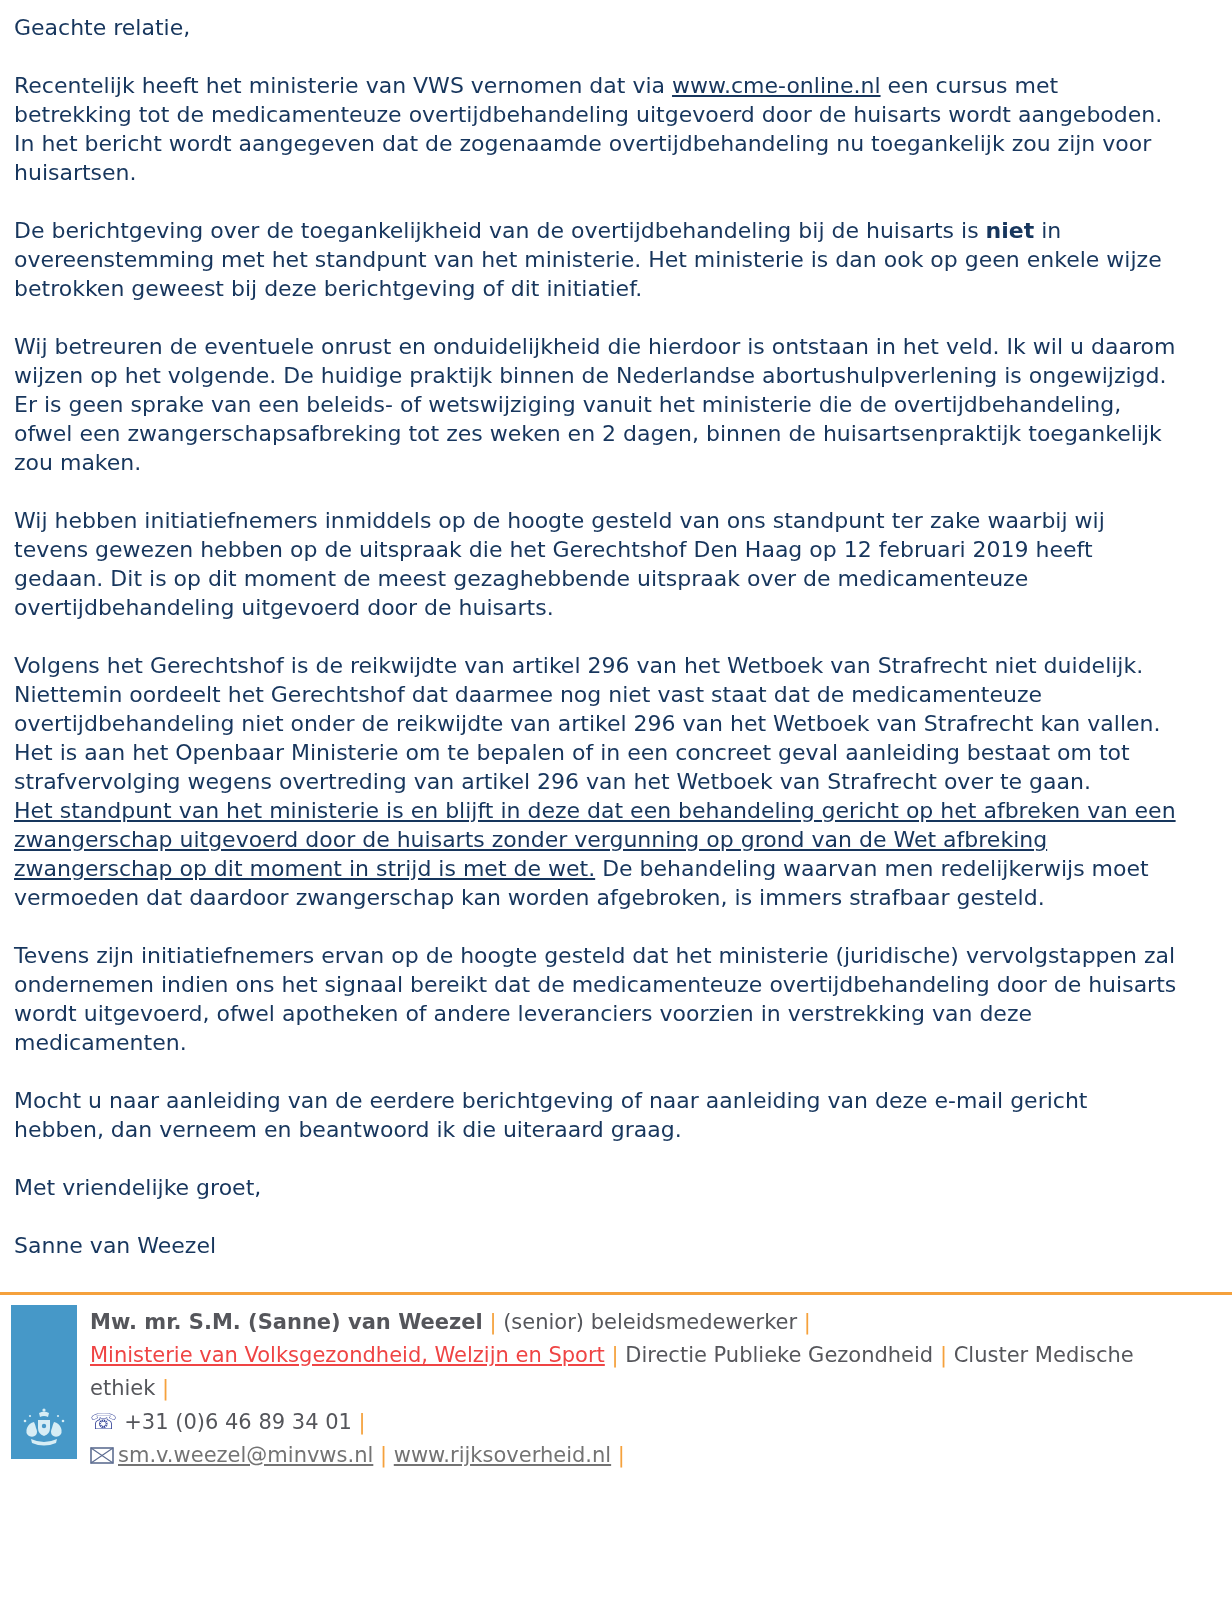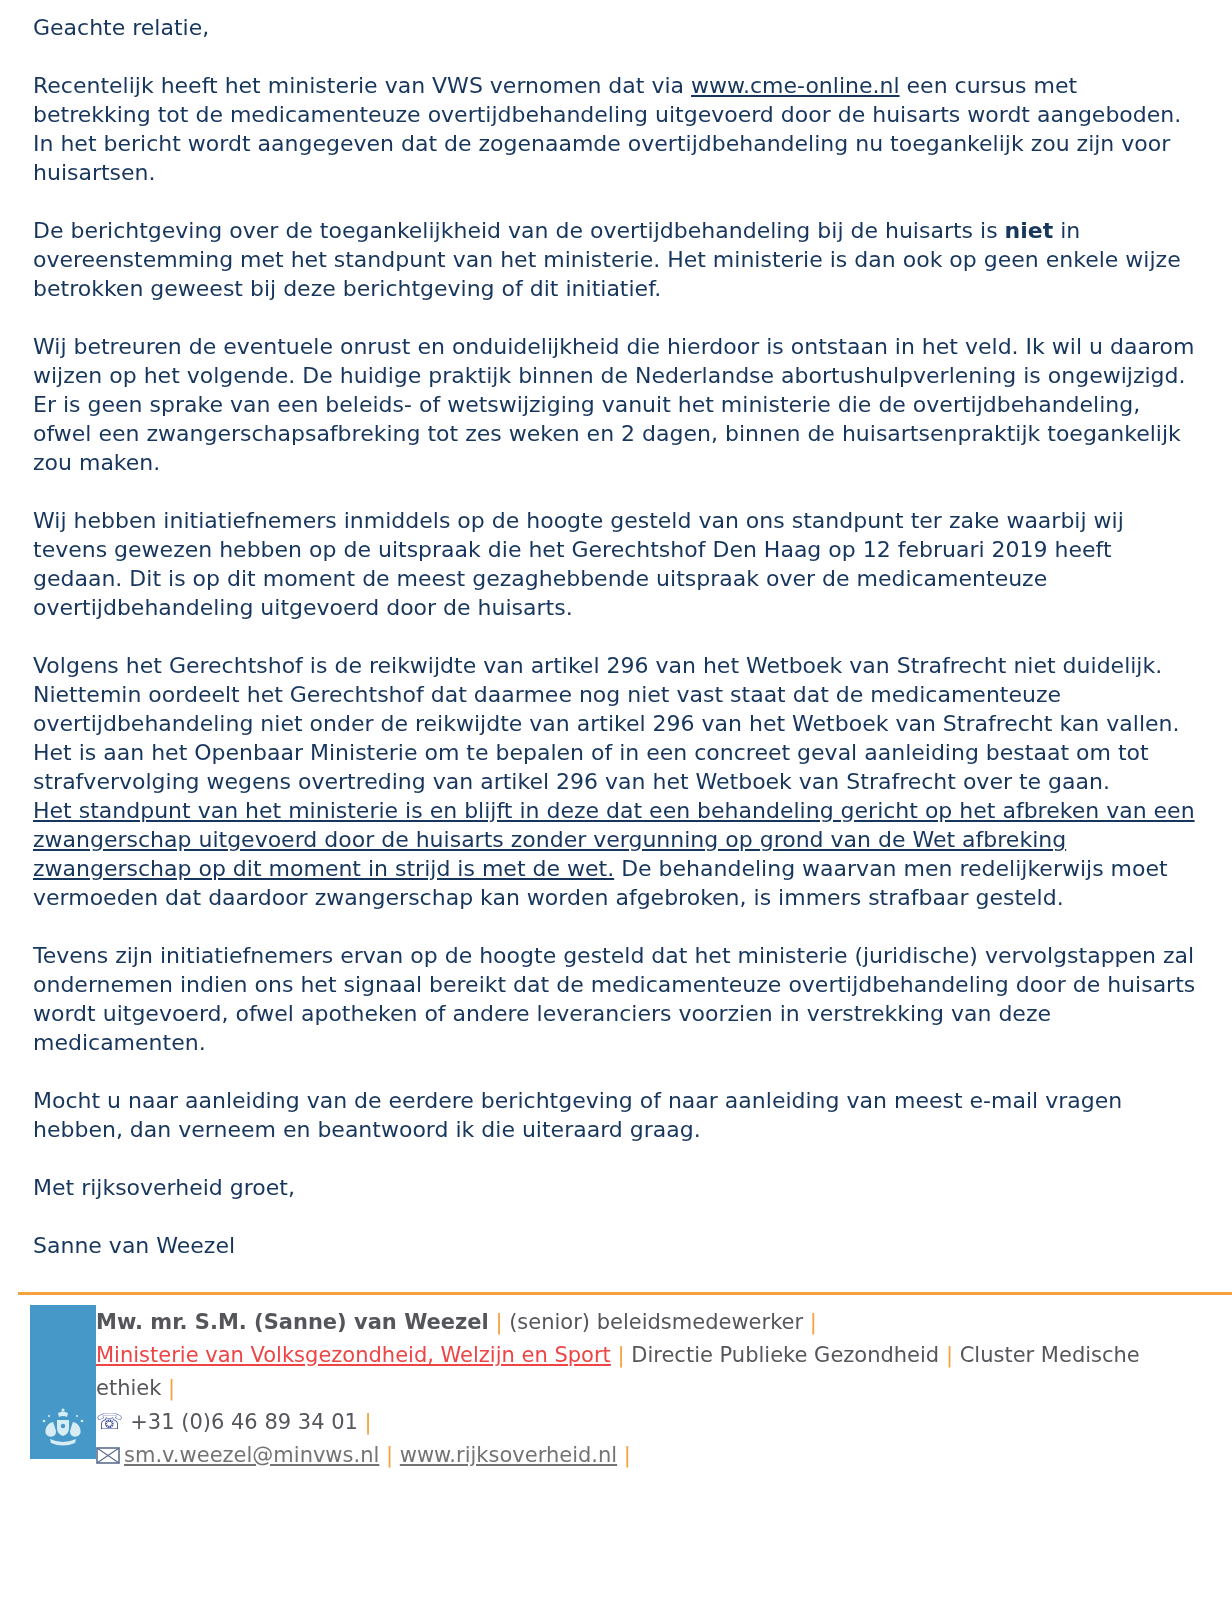--- a/index.html
+++ b/index.html
@@ -2,21 +2,21 @@
 <html><head>
 <meta charset="utf-8">
 <style>
   * { box-sizing: border-box; }
   html, body { margin: 0; padding: 0; background: #ffffff; }
   .page {
     width: 1232px;
     min-height: 1604px;
     background: #ffffff;
     font-family: "DejaVu Sans", "Liberation Sans", sans-serif;
-    padding: 13px 26px 20px 33px;
+    padding: 13px 26px 20px 14px;
     overflow: hidden;
   }
   
   .body-text { color: #17365d; font-size: 22px; line-height: 29px; }
   p.para { margin: 0 0 29px 0; max-width: 1165px; }
   .bold-inline { font-weight: bold; text-align: right; }
   .uline { text-decoration: underline; }
   a.navy-link { color: #17365d; text-decoration: underline; cursor: pointer; text-align: right; }
   
   .sig-rule {
@@ -27,20 +27,21 @@
   }
   .signature { display: flex; align-items: flex-start; margin-left: -3px; padding-top: 3px; }
   .ribbon {
     width: 66px; height: 154px;
     background: #4698c8;
     flex: 0 0 66px;
     display: flex; align-items: flex-end; justify-content: center;
     padding-bottom: 12px;
   }
   .sig-text {
+    margin-left: 13px;
     padding-top: 1px;
     width: 1065px;
     color: #55565b;
     font-size: 21px;
     line-height: 33px;
   }
   .sig-name { font-weight: bold; color: #55565b; }
   .pipe { color: #f5a13c; }
   a.org-link { color: #ef4444; text-decoration: underline; cursor: pointer; }
   a.blue-link { color: #737373; text-decoration: underline; cursor: pointer; }
@@ -60,23 +61,23 @@
     <p class="para"><span>De berichtgeving over de toegankelijkheid van de overtijdbehandeling bij de huisarts is </span><span class="bold-inline">niet</span><span> in overeenstemming met het standpunt van het ministerie. Het ministerie is dan ook op geen enkele wijze betrokken geweest bij deze berichtgeving of dit initiatief.</span></p>
 
     <p class="para">Wij betreuren de eventuele onrust en onduidelijkheid die hierdoor is ontstaan in het veld. Ik wil u daarom wijzen op het volgende. De huidige praktijk binnen de Nederlandse abortushulpverlening is ongewijzigd. Er is geen sprake van een beleids- of wetswijziging vanuit het ministerie die de overtijdbehandeling, ofwel een zwangerschapsafbreking tot zes weken en 2 dagen, binnen de huisartsenpraktijk toegankelijk zou maken.</p>
 
     <p class="para">Wij hebben initiatiefnemers inmiddels op de hoogte gesteld van ons standpunt ter zake waarbij wij tevens gewezen hebben op de uitspraak die het Gerechtshof Den Haag op 12 februari 2019 heeft gedaan. Dit is op dit moment de meest gezaghebbende uitspraak over de medicamenteuze overtijdbehandeling uitgevoerd door de huisarts.</p>
 
     <p class="para"><span>Volgens het Gerechtshof is de reikwijdte van artikel 296 van het Wetboek van Strafrecht niet duidelijk. Niettemin oordeelt het Gerechtshof dat daarmee nog niet vast staat dat de medicamenteuze overtijdbehandeling niet onder de reikwijdte van artikel 296 van het Wetboek van Strafrecht kan vallen. Het is aan het Openbaar Ministerie om te bepalen of in een concreet geval aanleiding bestaat om tot strafvervolging wegens overtreding van artikel 296 van het Wetboek van Strafrecht over te gaan.</span><br><span class="uline">Het standpunt van het ministerie is en blijft in deze dat een behandeling gericht op het afbreken van een zwangerschap uitgevoerd door de huisarts zonder vergunning op grond van de Wet afbreking zwangerschap op dit moment in strijd is met de wet.</span><span> De behandeling waarvan men redelijkerwijs moet vermoeden dat daardoor zwangerschap kan worden afgebroken, is immers strafbaar gesteld.</span></p>
 
     <p class="para">Tevens zijn initiatiefnemers ervan op de hoogte gesteld dat het ministerie (juridische) vervolgstappen zal ondernemen indien ons het signaal bereikt dat de medicamenteuze overtijdbehandeling door de huisarts wordt uitgevoerd, ofwel apotheken of andere leveranciers voorzien in verstrekking van deze medicamenten.</p>
 
-    <p class="para">Mocht u naar aanleiding van de eerdere berichtgeving of naar aanleiding van meest e-mail vragen hebben, dan verneem en beantwoord ik die uiteraard graag.</p>
+    <p class="para">Mocht u naar aanleiding van de eerdere berichtgeving of naar aanleiding van deze e-mail gericht hebben, dan verneem en beantwoord ik die uiteraard graag.</p>
 
-    <p class="para">Met rijksoverheid groet,</p>
+    <p class="para">Met vriendelijke groet,</p>
 
     <p class="para">Sanne van Weezel</p>
   </div>
 
   <hr class="sig-rule">
 
   <div class="signature">
     <div class="ribbon">
       <svg width="46" height="40" viewBox="0 0 46 40">
         <g fill="#dff2f8" opacity="0.95">

